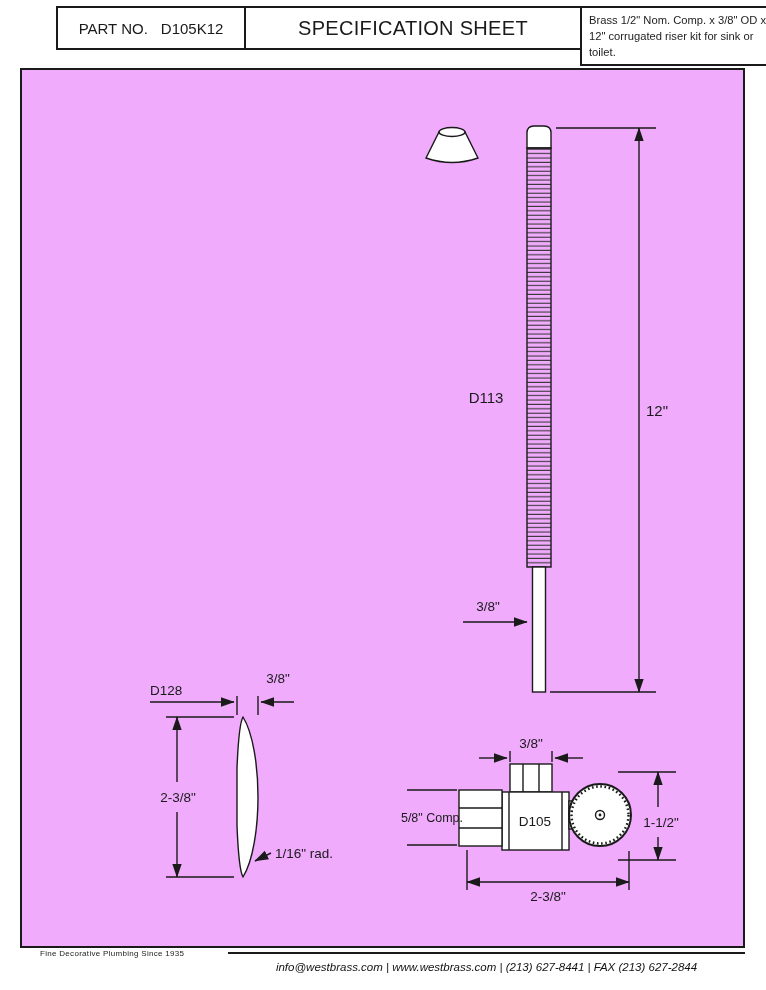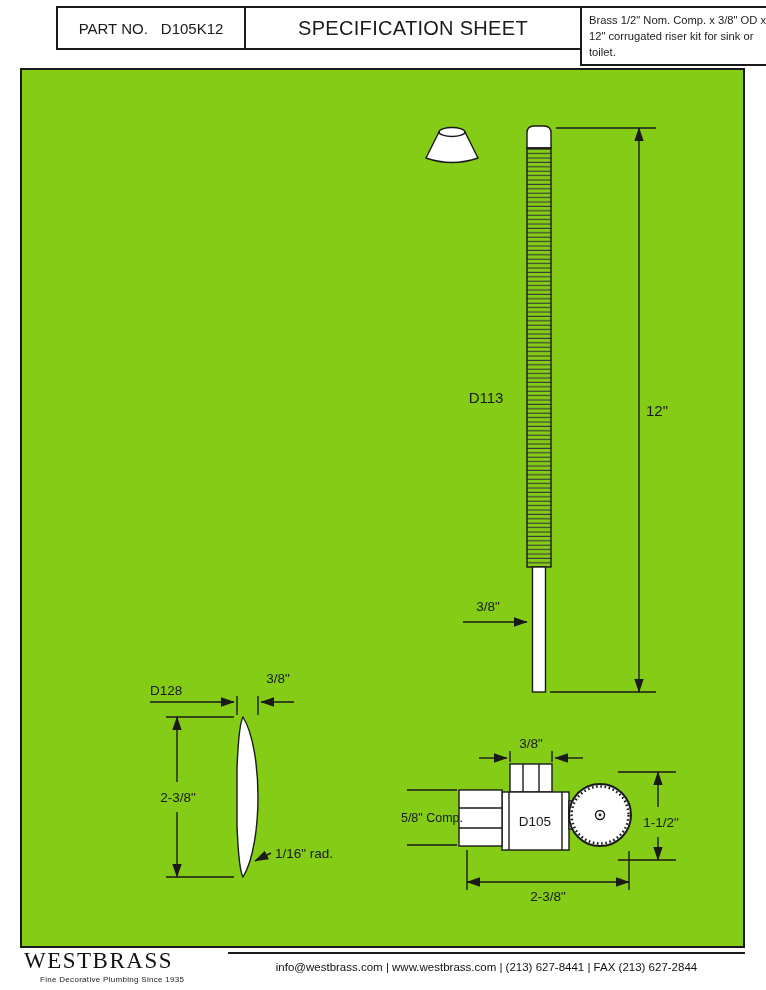--- a/index.html
+++ b/index.html
@@ -10,30 +10,30 @@
   .hbox{position:absolute;border:2px solid #1a1a1a;box-sizing:border-box;background:#fff;margin-left:36px;}
   .hbox.part{left:20px;top:6px;width:190px;height:44px;display:flex;align-items:center;
              justify-content:center;gap:13px;font-size:15px;}
   .hbox.titlebox{left:208px;top:6px;width:338px;height:44px;display:flex;align-items:center;
              justify-content:center;font-size:20px;letter-spacing:.3px;}
   .hbox.desc{left:544px;top:6px;width:201px;height:60px;font-size:11.2px;line-height:1.42;
              padding:5px 7px;color:#222;}
 
   
   .drawing-box{position:absolute;left:20px;top:68px;width:725px;height:880px;
-               border:2px solid #1a1a1a;box-sizing:border-box;background:#84cc16;}
+               border:2px solid #1a1a1a;box-sizing:border-box;background:#f0abfc;}
   .drawing-box svg{display:block;}
 
   
   .brand-wrap{position:absolute;left:24px;top:948px;}
   .brand{font-family:"Liberation Serif",serif;font-size:23px;letter-spacing:1.5px;
          color:#111;font-weight:500;}
   .tagline{font-size:8px;color:#222;margin-top:1px;margin-left:16px;letter-spacing:.3px;}
   .contact{position:absolute;left:228px;top:952px;width:517px;border-top:2px solid #1a1a1a;
-           box-sizing:border-box;padding-top:7px;text-align:center;font-size:11.5px;color:#111;}
+           box-sizing:border-box;padding-top:7px;text-align:center;font-size:11.5px;color:#111;font-style:italic;}
 </style>
 </head>
 <body>
 
 <div class="page">
 
   <header>
     <div class="hbox part">
       <span>PART NO.</span>
       <span>D105K12</span>
@@ -136,21 +136,20 @@
         <text x="509" y="678" font-size="13.5" fill="#1a1a1a" stroke="none" text-anchor="middle">3/8"</text>
         <text x="410" y="752" font-size="12.5" fill="#1a1a1a" stroke="none" text-anchor="middle">5/8" Comp.</text>
         <text x="639" y="757" font-size="13.5" fill="#1a1a1a" stroke="none" text-anchor="middle">1-1/2"</text>
         <text x="526" y="831" font-size="13.5" fill="#1a1a1a" stroke="none" text-anchor="middle">2-3/8"</text>
       </g>
     </svg>
   </main>
 
   <footer>
     <div class="brand-wrap">
-      <div class="brand">WESTBRASS</div>
       <div class="tagline">Fine Decorative Plumbing Since 1935</div>
     </div>
     <div class="contact">
       <span>info@westbrass.com  |  www.westbrass.com   |   (213) 627-8441   |   FAX (213) 627-2844</span>
     </div>
   </footer>
 
 </div>
 
 </body></html>

